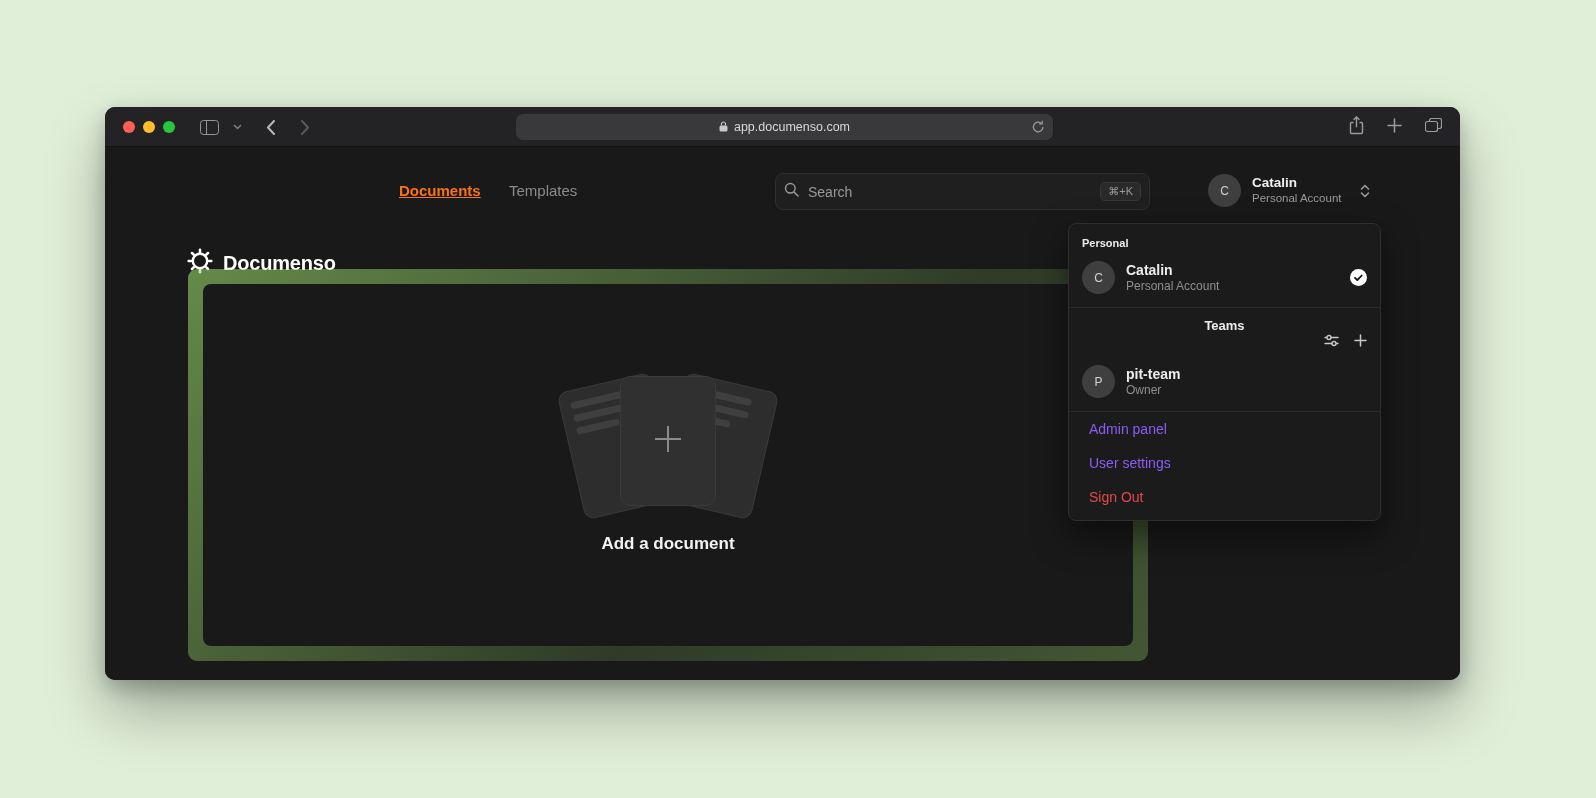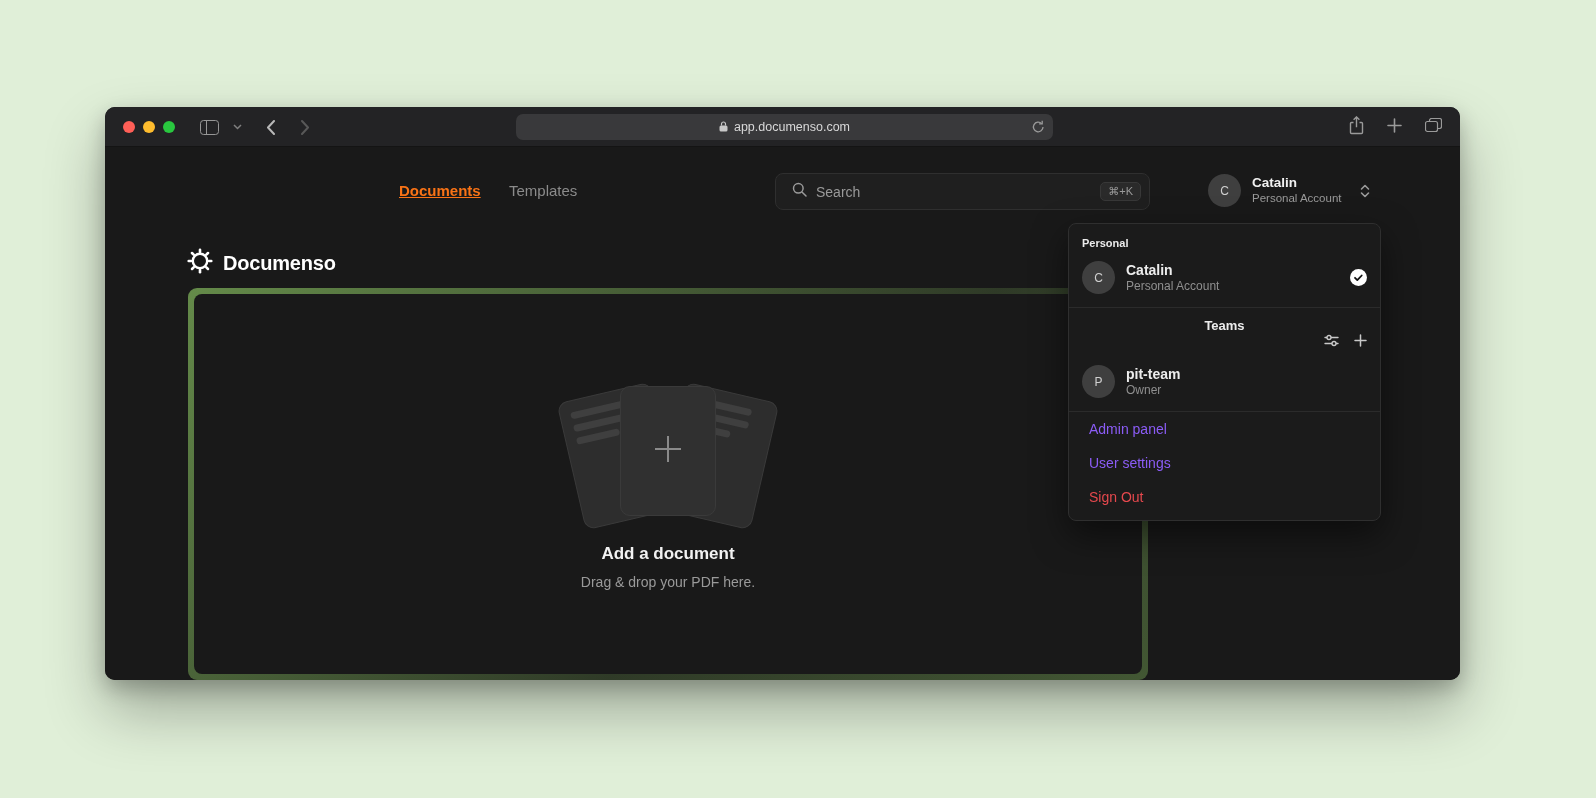--- a/index.html
+++ b/index.html
@@ -52,21 +52,21 @@
   .brand { position:absolute; left:82px; top:62px; display:flex; align-items:center; gap:10px;margin-top:39px; }
   .brand-name { color:#fff; font-size:20px; font-weight:700; letter-spacing:-.2px; }
 
   .nav-link { position:absolute; top:35px; font-size:15px; text-decoration:none; }
   .nav-documents { left:294px; color:#f97316; font-weight:600;text-decoration:underline; }
   .nav-templates { left:404px; color:#8b8b8b; font-weight:500; }
 
   .searchbox {
     position:absolute; left:670px; top:26px; width:375px; height:37px;
     background:#1f1f1f; border:1px solid #2f2f2f; border-radius:8px;
-    display:flex; align-items:center; padding:0 8px 0 16px;
+    display:flex; align-items:center; padding:0 8px 0 8px;
   }
   .searchbox input {
     flex:1; background:transparent; border:none; outline:none;
     color:#dddddd; font-size:14px; margin-left:9px;
     font-family:"Liberation Sans", sans-serif;
   }
   .searchbox input::placeholder { color:#9a9a9a; }
   .kbd-badge {
     background:#2a2a2a; border:1px solid #383838; border-radius:5px;
     color:#9a9a9a; font-size:11px; padding:3px 7px; line-height:1;
@@ -78,22 +78,22 @@
   }
   .account { position:absolute; left:1103px; top:27px; display:flex; align-items:center; }
   .account .avatar { width:33px; height:33px; font-size:12px; }
   .account-texts { margin-left:11px; width:96px; }
   .account-name { color:#f0f0f0; font-size:13.5px; font-weight:700; line-height:1.25; }
   .account-sub { color:#9a9a9a; font-size:11.5px; line-height:1.3; }
   .account-caret { margin-left:12px; display:flex; align-items:center; }
 
   
   .dropzone-border {
-    position:absolute; left:83px; top:141px; width:960px; height:392px;
-    border-radius:9px; padding:6px;
+    position:absolute; left:83px; top:122px; width:960px; height:392px;
+    border-radius:9px; padding:15px;
     background:linear-gradient(135deg, rgba(162,231,113,.55), rgba(162,231,113,.16) 60%, rgba(162,231,113,.30));
     z-index:1;
   }
   .dropzone {
     width:100%; height:100%; border-radius:8px; background:#191919; position:relative;
   }
   .cards { position:absolute; left:50%; top:92px; width:0; }
   .card {
     position:absolute; left:-48px; top:0; width:96px; height:130px;
     background:#2d2d2d; border:1px solid #3a3a3a; border-radius:10px;
@@ -265,21 +265,20 @@
             </div>
             <div class="card card-mid" data-interactable="false">
               <span data-interactable="false">
                 <svg width="34" height="34" viewBox="0 0 34 34">
                     <path d="M17 4v26M4 17h26" stroke="#8a8a8a" stroke-width="2"></path>
                   </svg>
               </span>
             </div>
           </div>
           <div class="dz-title" data-interactable="false">Add a document</div>
-          <div class="dz-sub" data-interactable="false">Drag &amp; drop your PDF here.</div>
         </div>
       </div>
 
       <div class="menu" data-interactable="false">
         <div class="menu-label" data-interactable="false">Personal</div>
 
         <div class="menu-row" data-interactable="true">
           <div class="avatar" data-interactable="false">C</div>
           <div data-interactable="false">
             <div class="mr-name" data-interactable="false">Catalin</div>

